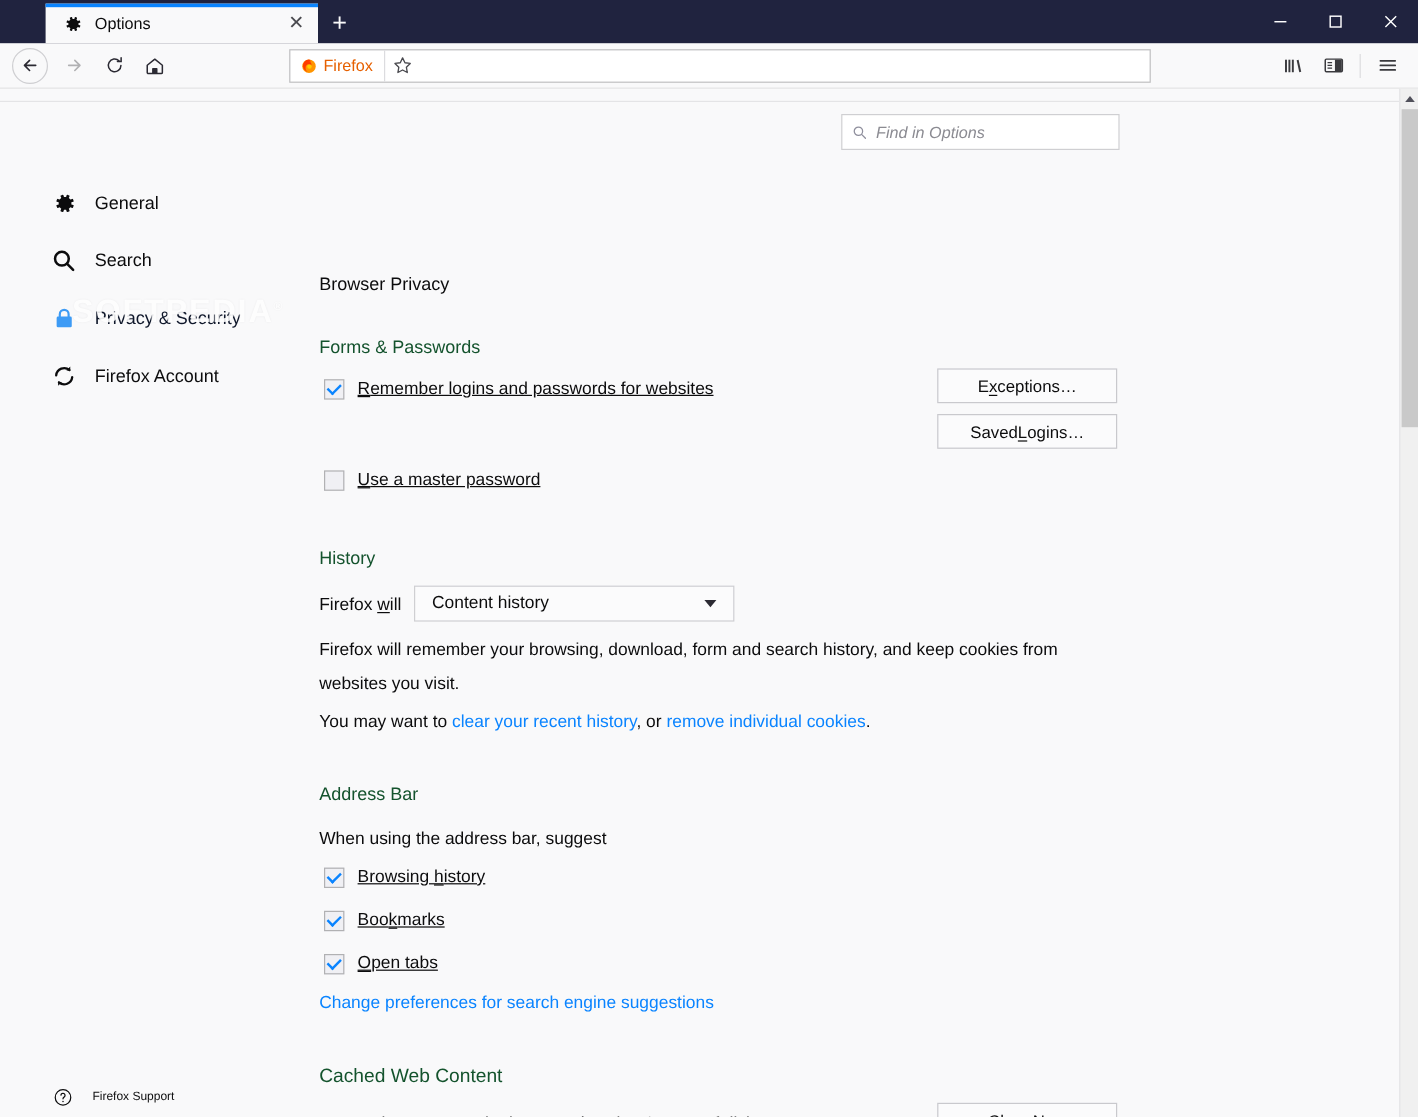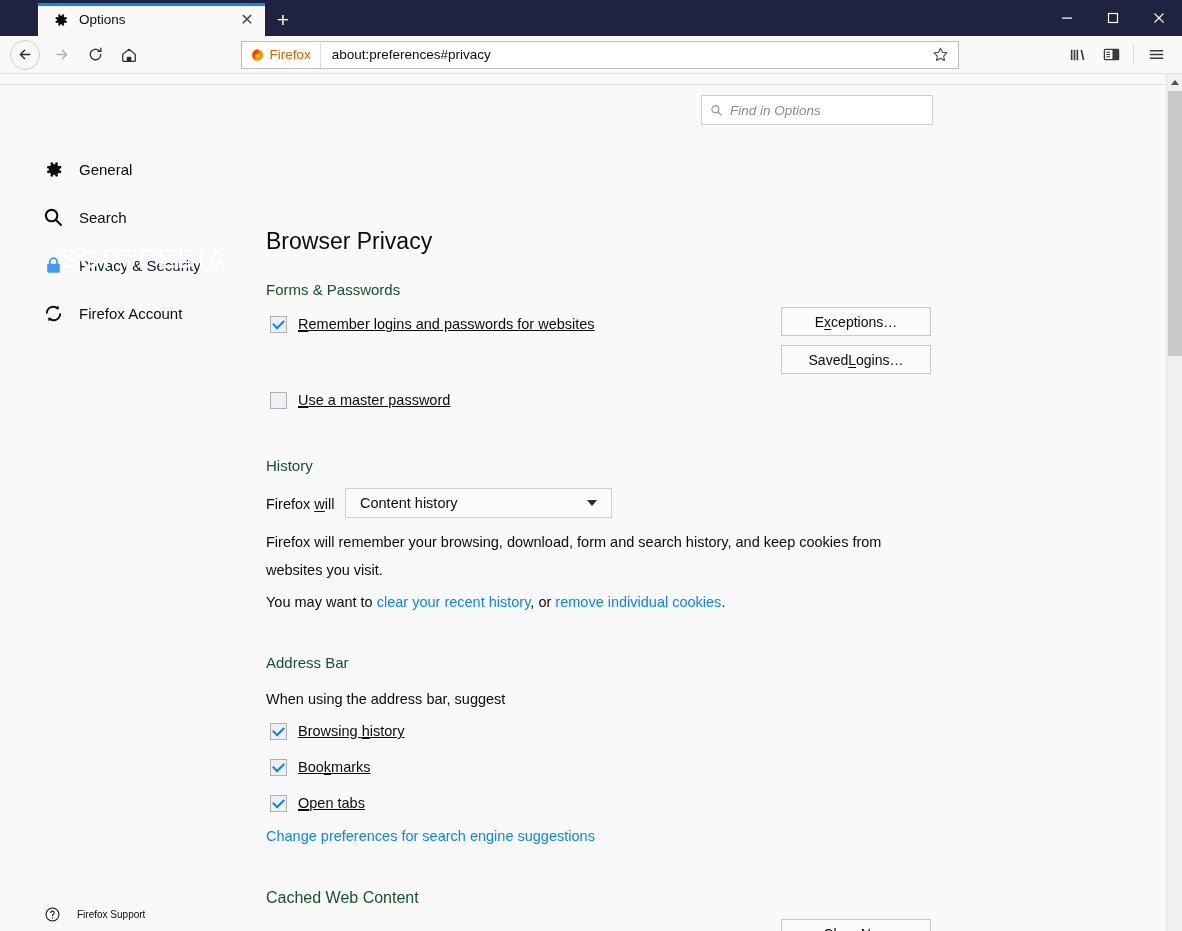--- a/index.html
+++ b/index.html
@@ -189,21 +189,21 @@
     border: 0; outline: 0; background: transparent;
     flex: 1 1 auto;
     font-family: "Liberation Sans", sans-serif;
     font-size: 13.5px; font-style: italic;
     color: #5e5e66;
   }
   #search-input::placeholder { color: #8b8b92; font-style: italic; opacity: 1; }
 
   h1#page-title {
     position: absolute; left: 0; top: 156px;
-    font-size: 23px; font-weight: normal; color: #0c0c0d;
+    font-size: 15px; font-weight: normal; color: #0c0c0d;
     line-height: 1;
   }
 
   .sec-head {
     position: absolute; left: 0;
     font-size: 15px; font-weight: normal; color: #14532d;
     line-height: 1;
   }
   .body-text {
     position: absolute; left: 0;
@@ -355,21 +355,20 @@
     <div id="urlbar-wrap">
       <div id="urlbar">
         <div class="id-box">
           <svg width="15" height="15" viewBox="0 0 24 24">
             <circle cx="12" cy="13" r="9" fill="#ff9500"></circle>
             <path d="M12 4c-4.4 0-8 3.8-8 8.6 0 4.1 3 7.6 7 8.3-2.3-1.2-3.6-3.4-3.6-5.6 0-3 2.2-4.6 4.2-5.1-1 1.3-.6 2.6.3 3 1.5.7 3.4-.3 3.4-2.4 0-1.8-1.4-3.3-3-3.9.9-.2 1.8-.1 2.6.2C14 5.4 13.1 4 12 4z" fill="#ff3b00"></path>
             <circle cx="12.6" cy="13.4" r="3" fill="#ffcb00"></circle>
           </svg>
           <span class="id-label">Firefox</span>
         </div>
-        <span id="url-text">about:preferences#privacy</span>
         <span class="star-btn">
           <svg width="17" height="17" viewBox="0 0 20 20" fill="none" stroke="#4a4a4f" stroke-width="1.3" stroke-linejoin="round">
             <path d="M10 2.6l2.3 4.8 5.2.7-3.8 3.7.9 5.2-4.6-2.5-4.6 2.5.9-5.2L2.5 8.1l5.2-.7z"></path>
           </svg>
         </span>
       </div>
     </div>
 
     <div class="toolbar-right">
       <div class="tbicon">

